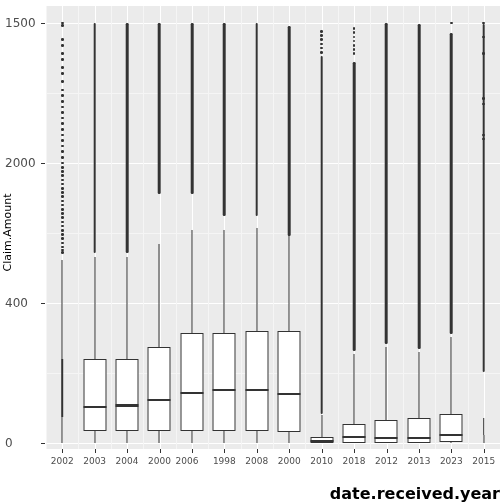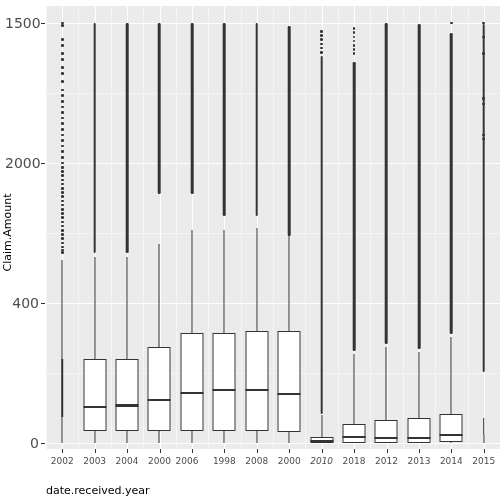--- a/index.html
+++ b/index.html
@@ -39,32 +39,33 @@
     white-space: nowrap;
     font-size: 11px;
     color: #000000;
     letter-spacing: 0px;
   }
   #x-axis-title {
     position: absolute;
     left: 46px;
     top: 484px;
     width: 454px;
-    text-align: left;
-    font-size: 11px;
+    text-align: right;
+    font-size: 16px;
     color: #000000;
+    font-weight: bold;
   }
 
   
   .y-tick-label {
     position: absolute;
     right: 0px;
     width: 34px;
-    text-align: right;
-    font-size: 14px;
+    text-align: left;
+    font-size: 12px;
     color: #4d4d4d;
     transform: translateY(-50%);
     white-space: nowrap;
   }
   #y-tick-labels {
     position: absolute;
     left: 0px;
     top: 0px;
     width: 39px;
     height: 504px;
@@ -406,29 +407,29 @@
       <div class="x-tick-label" style="left: 159.5px;">2000</div>
       <div class="x-tick-mark" style="left: 191.929px;"></div>
       <div class="x-tick-label" style="left: 187px;">2006</div>
       <div class="x-tick-mark" style="left: 224.357px;"></div>
       <div class="x-tick-label" style="left: 224.357px;">1998</div>
       <div class="x-tick-mark" style="left: 256.786px;"></div>
       <div class="x-tick-label" style="left: 256.786px;">2008</div>
       <div class="x-tick-mark" style="left: 289.214px;"></div>
       <div class="x-tick-label" style="left: 289.214px;">2000</div>
       <div class="x-tick-mark" style="left: 321.643px;"></div>
-      <div class="x-tick-label" style="left: 321.643px; font-style: italic;">2010</div>
+      <div class="x-tick-label" style="left: 321.643px;">2010</div>
       <div class="x-tick-mark" style="left: 354.071px;"></div>
       <div class="x-tick-label" style="left: 354.071px;">2018</div>
       <div class="x-tick-mark" style="left: 386.5px;"></div>
       <div class="x-tick-label" style="left: 386.5px;">2012</div>
       <div class="x-tick-mark" style="left: 418.929px;"></div>
       <div class="x-tick-label" style="left: 418.929px;">2013</div>
       <div class="x-tick-mark" style="left: 451.357px;"></div>
-      <div class="x-tick-label" style="left: 451.357px;">2014</div>
+      <div class="x-tick-label" style="left: 451.357px;">2023</div>
       <div class="x-tick-mark" style="left: 483.786px;"></div>
       <div class="x-tick-label" style="left: 483.786px;">2015</div>
     </div>
 
   <div id="x-axis-title">date.received.year</div>
 
 <div class="y-tick-mark" style="top: 443.392px;"></div>
     <div class="y-tick-mark" style="top: 303.203px;"></div>
     <div class="y-tick-mark" style="top: 163.013px;"></div>
     <div class="y-tick-mark" style="top: 22.8228px;"></div>

